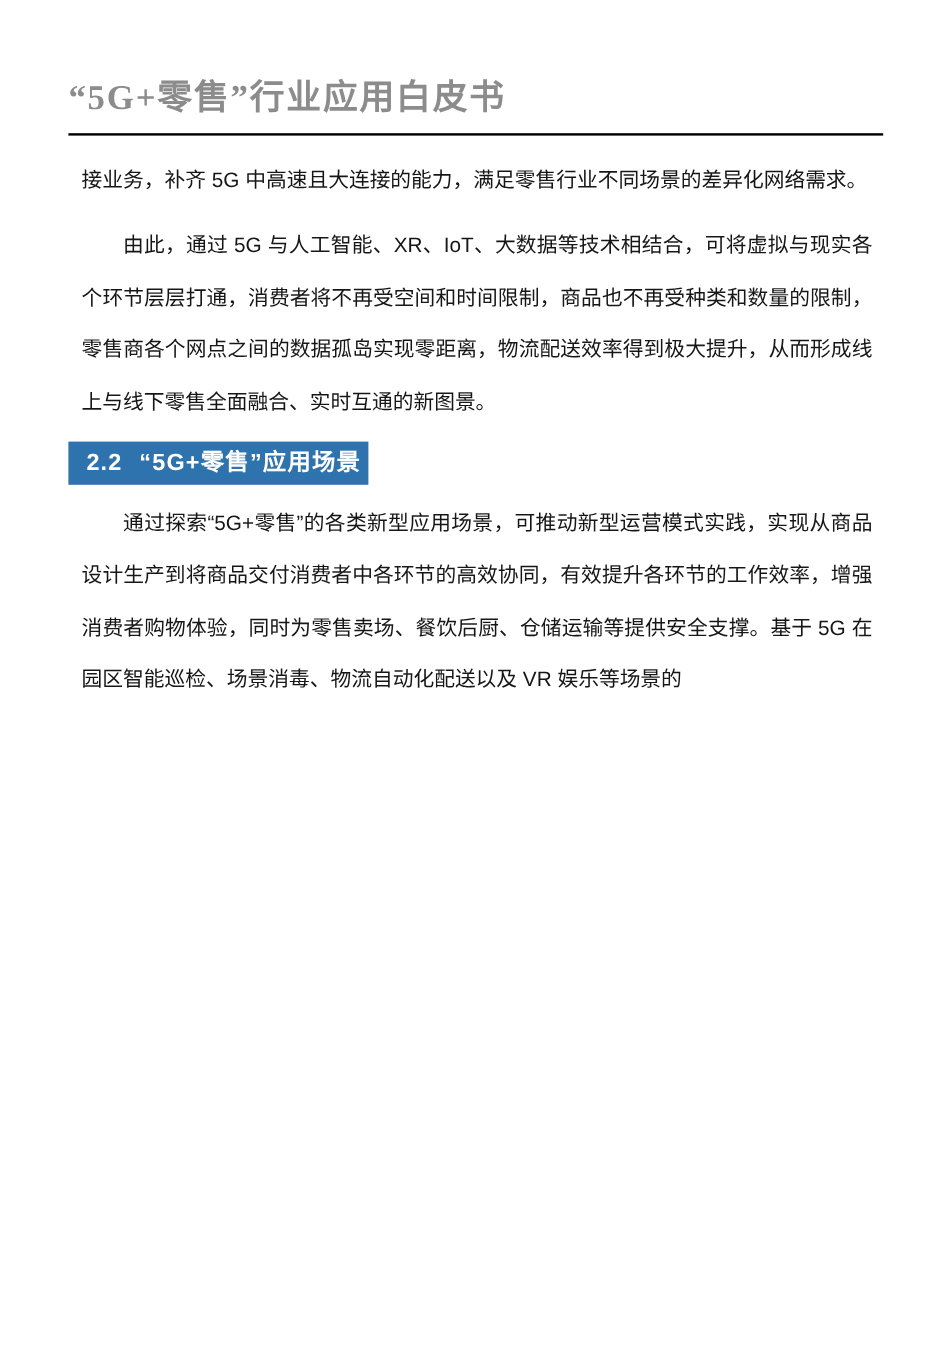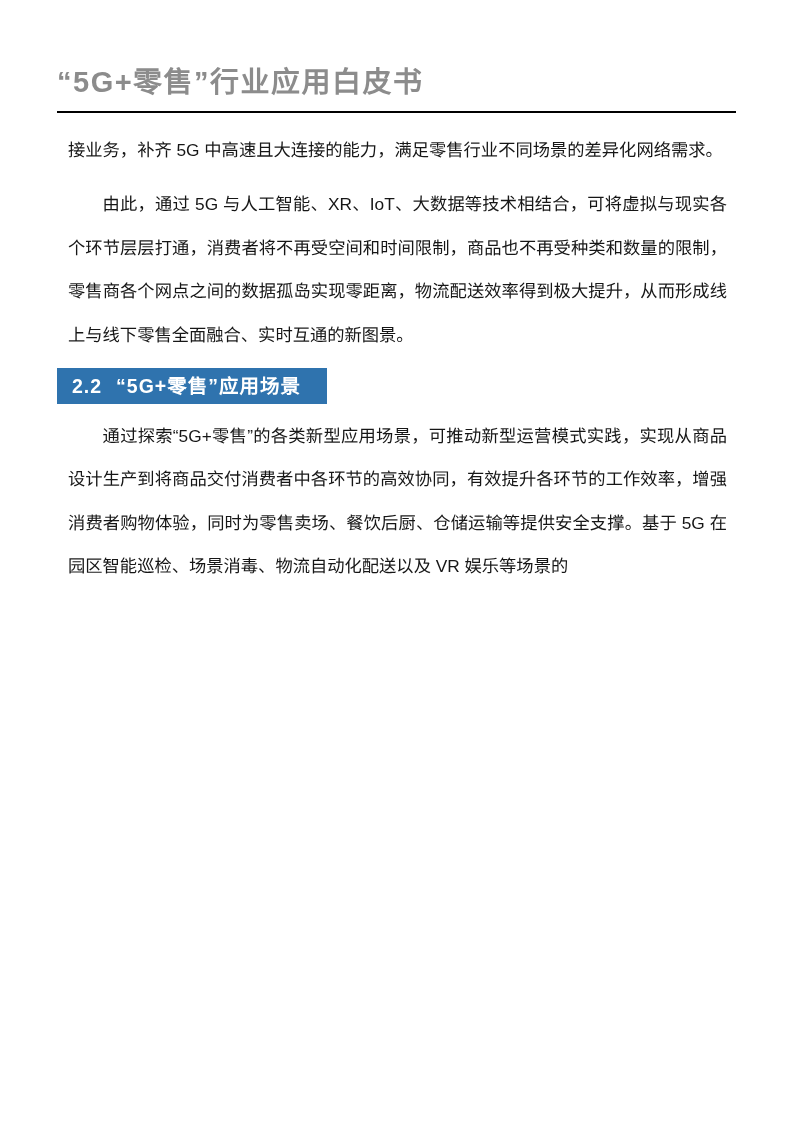--- a/index.html
+++ b/index.html
@@ -32,21 +32,21 @@
     top: 62px;
     width: 678px;
   }
   .doc-header-title {
     font-size: 29px;
     font-weight: bold;
     color: #8c8c8c;
     letter-spacing: 1.5px;
     line-height: 40px;
     white-space: nowrap;
-    font-family: Liberation Sans, sans-serif;
+    font-family: Liberation Serif, serif;
   }
   .header-rule {
     position: absolute;
     left: 57px;
     top: 111px;
     width: 679px;
     height: 2px;
     background: #000000;
   }
 
@@ -83,21 +83,21 @@
     height: 36px;
   }
   .section-heading {
     display: inline-block;
     background: #2f73ae;
     color: #ffffff;
     font-size: 19.5px;
     font-weight: bold;
     line-height: 36px;
     height: 36px;
-    padding: 0 26px 0 15px;
+    padding: 0 6px 0 15px;
     letter-spacing: 1px;
     white-space: nowrap;
     box-sizing: border-box;
     font-family: "Liberation Sans", "DejaVu Sans", sans-serif;
   }
   .section-heading .sec-num {
     margin-right: 14px;
   }
 
   

